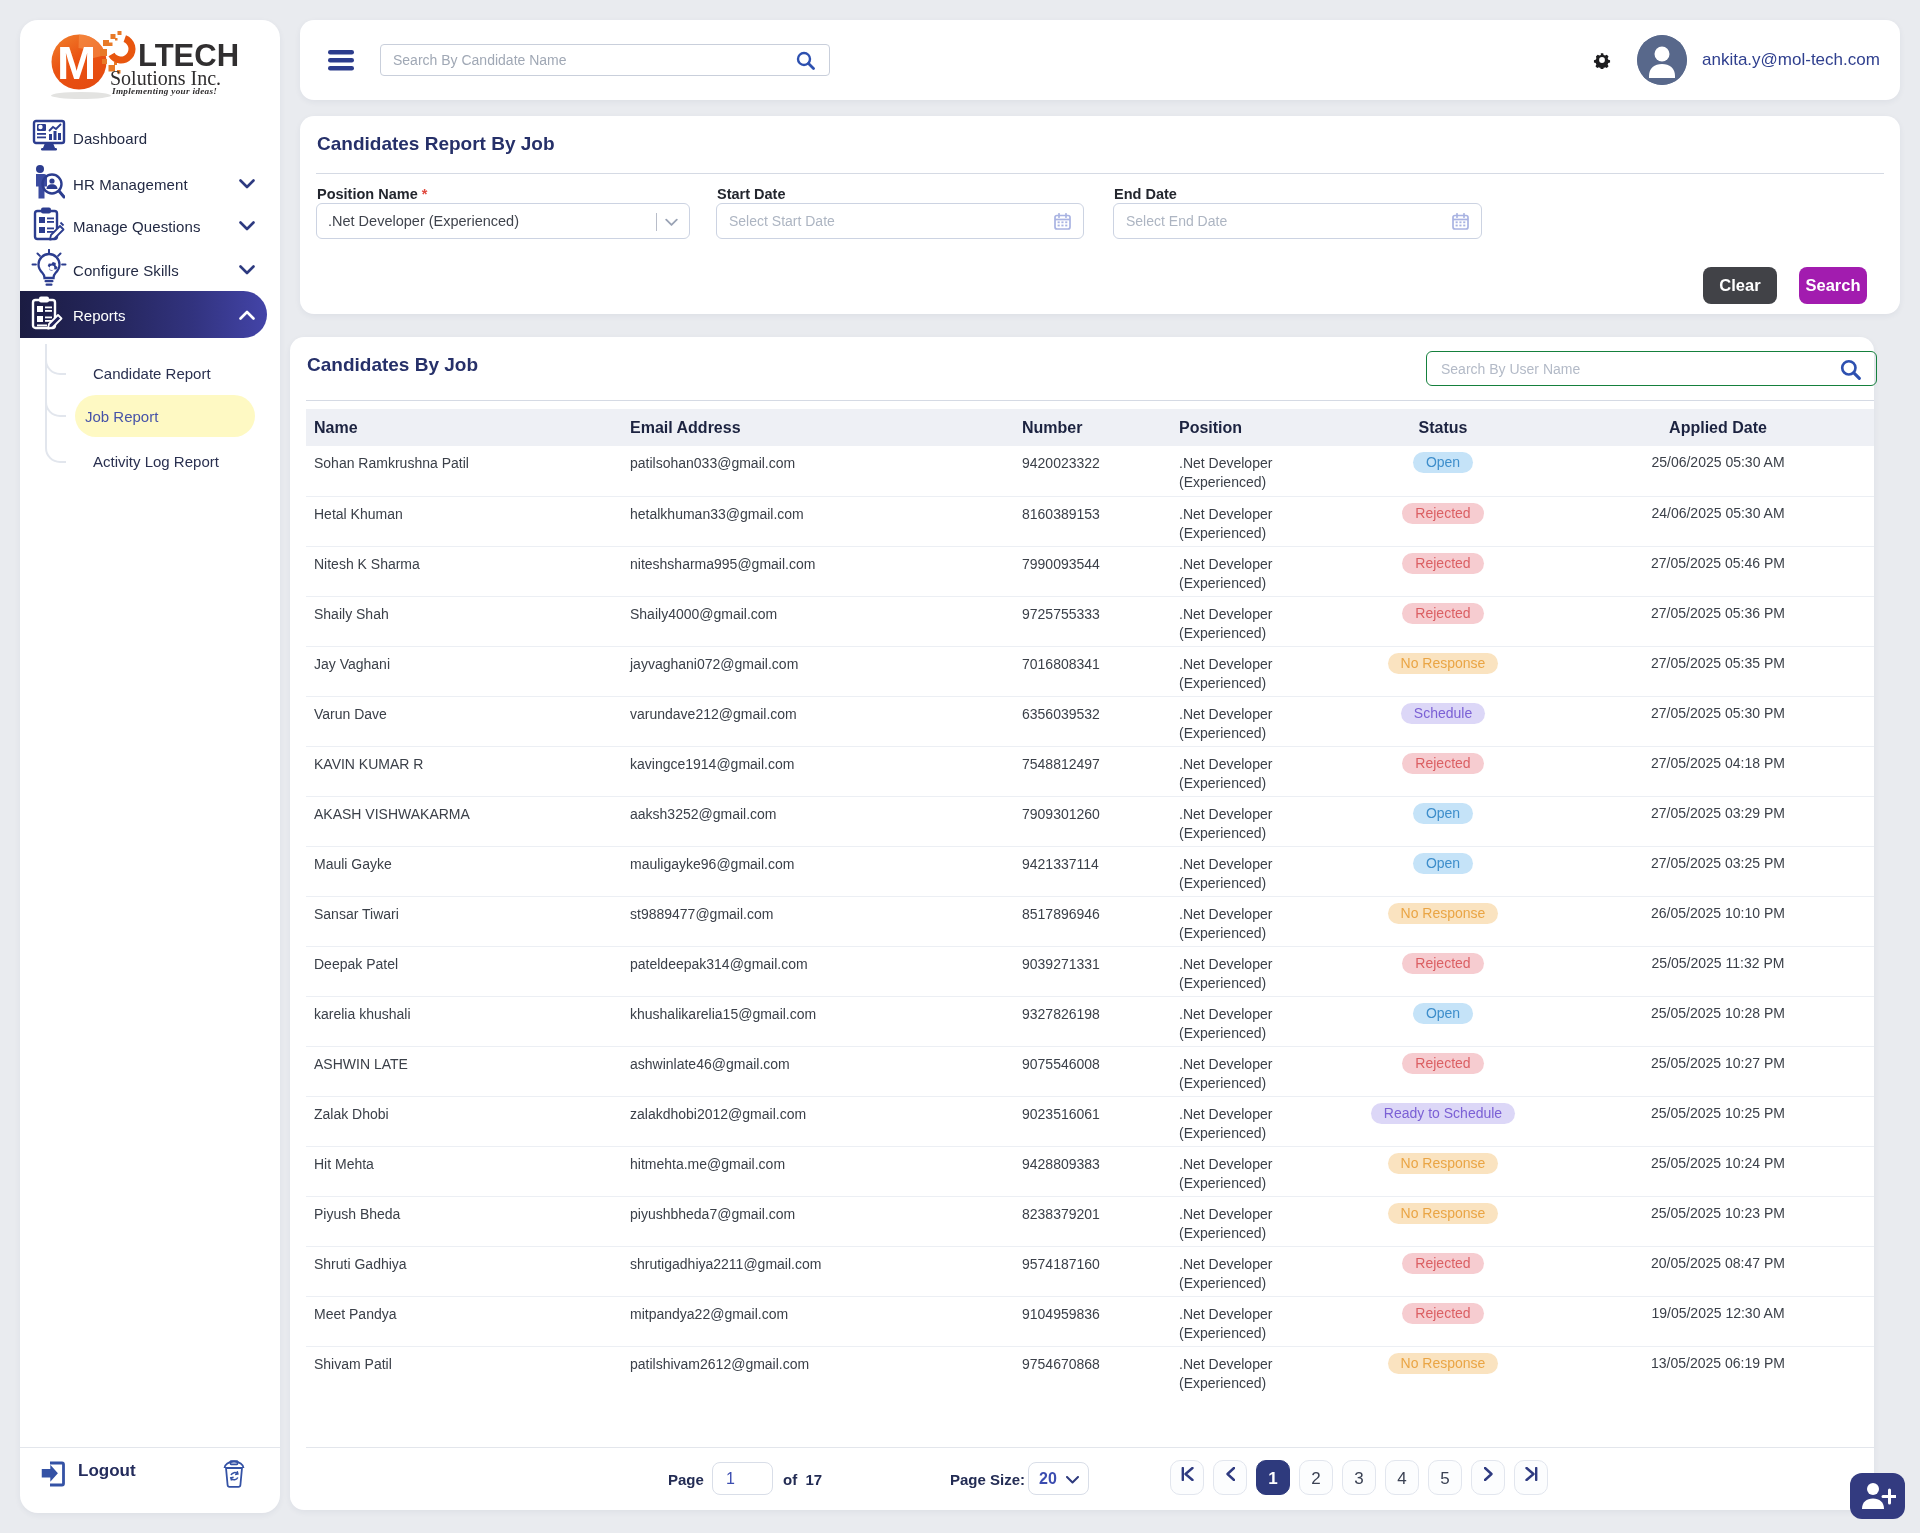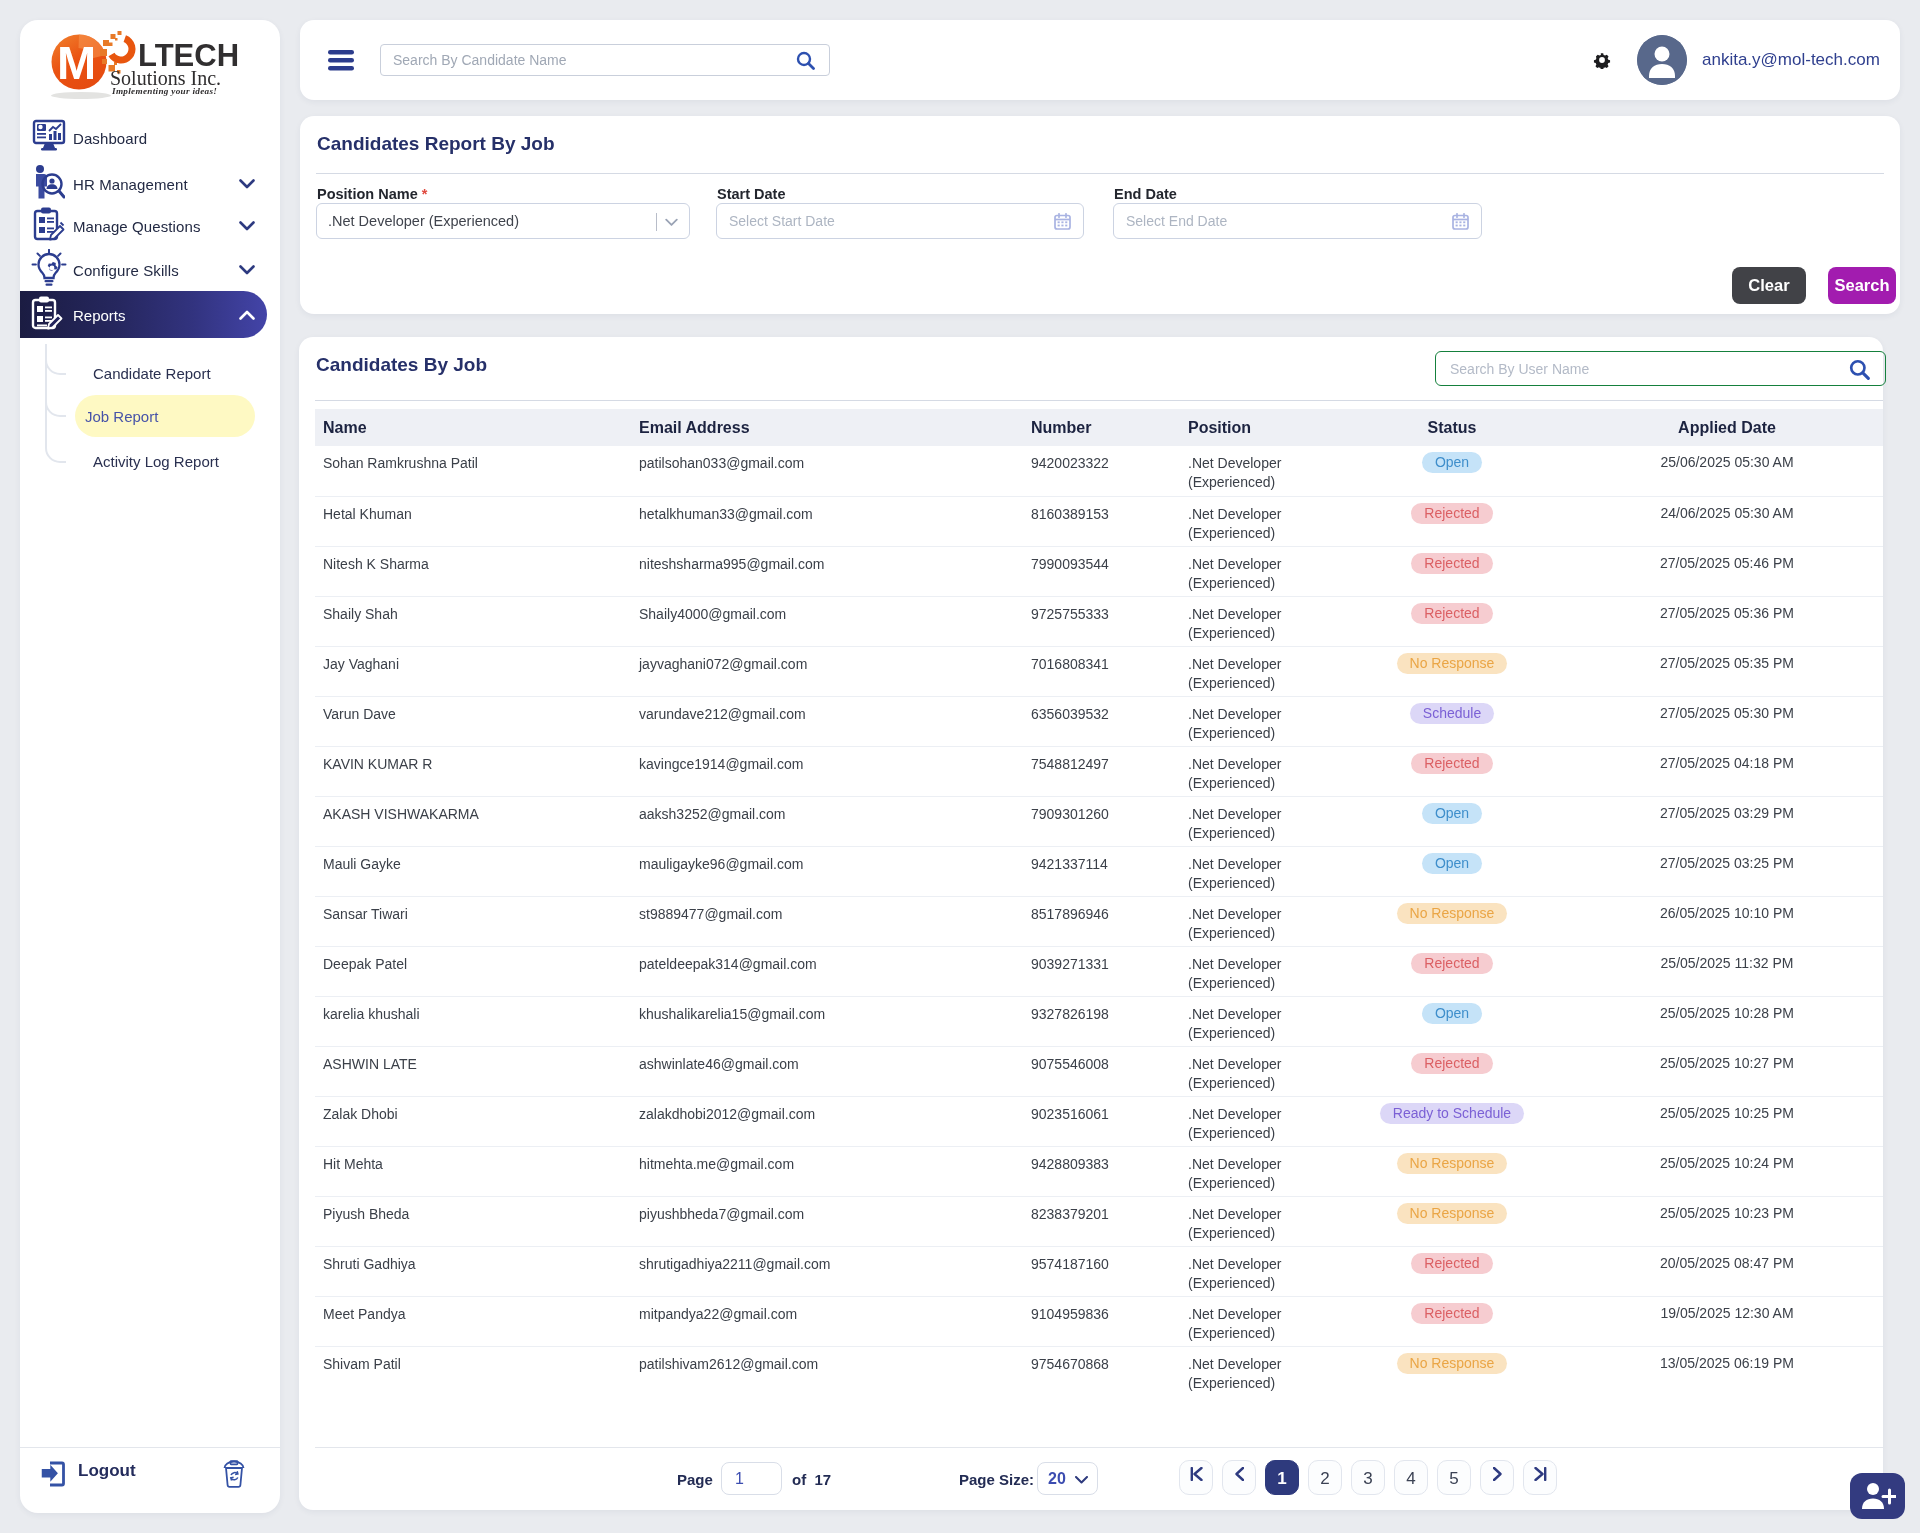--- a/index.html
+++ b/index.html
@@ -33,25 +33,25 @@
 #fcard h2, #tcard h2{position:absolute;left:17px;top:17px;font-size:19px;color:#263069;font-weight:bold;}
 #fdiv{position:absolute;left:16px;top:57px;width:1568px;border-top:1px solid #d5dae4;}
 .flabel{position:absolute;top:70px;font-size:14.5px;font-weight:bold;color:#23262e;}
 .finput{position:absolute;top:87px;height:36px;border:1px solid #ccd3e2;border-radius:6px;background:#fff;}
 .finput .ph{position:absolute;left:12px;top:50%;transform:translateY(-50%);font-size:14px;color:#adb5c2;}
 #fsel{left:16px;width:374px;}
 #fsel .val{position:absolute;left:11px;top:50%;transform:translateY(-50%);font-size:14.5px;color:#40444d;}
 #fsel .bar{position:absolute;right:32px;top:9px;height:18px;width:1.5px;background:#b8bdc9;}
 #fstart{left:416px;width:368px;}
 #fend{left:813px;width:369px;}
-.btn{position:absolute;top:151px;height:37px;border-radius:8px;color:#fff;font-size:16.5px;font-weight:bold;text-align:center;line-height:37px;margin-left:29px;}
+.btn{position:absolute;top:151px;height:37px;border-radius:8px;color:#fff;font-size:16.5px;font-weight:bold;text-align:center;line-height:37px;}
 #btn-clear{left:1403px;width:74px;background:#414247;}
 #btn-search{left:1499px;width:68px;background:#a21caf;}
 
-#tcard{left:299px;top:337px;width:1584px;height:1173px;}
+#tcard{left:290px;top:337px;width:1584px;height:1173px;}
 #usearch{position:absolute;left:1136px;top:14px;width:451px;height:35px;border:1px solid #15803d;border-radius:6px;}
 #usearch .ph{position:absolute;left:14px;top:50%;transform:translateY(-50%);font-size:14px;color:#b3bac7;}
 #tdiv{position:absolute;left:16px;top:63px;width:1568px;border-top:1px solid #d5dae4;}
 table{position:absolute;left:16px;top:72px;width:1568px;border-collapse:collapse;table-layout:fixed;}
 col.c1{width:316px}col.c2{width:392px}col.c3{width:157px}col.c4{width:165px}col.c5{width:214px}col.c6{width:324px}
 thead th{background:#eef0f5;height:37px;font-size:16px;color:#1c2340;font-weight:bold;text-align:left;padding:0 0 0 8px;}
 thead th.c{text-align:center;padding:0;}
 tbody td{height:50px;vertical-align:top;padding:8px 0 0 8px;font-size:14px;color:#3b4049;line-height:19px;border-bottom:1px solid #eceff4;}
 tbody td.c{text-align:center;padding:7px 0 0 0;}
 tbody tr:last-child td{border-bottom:none;}

